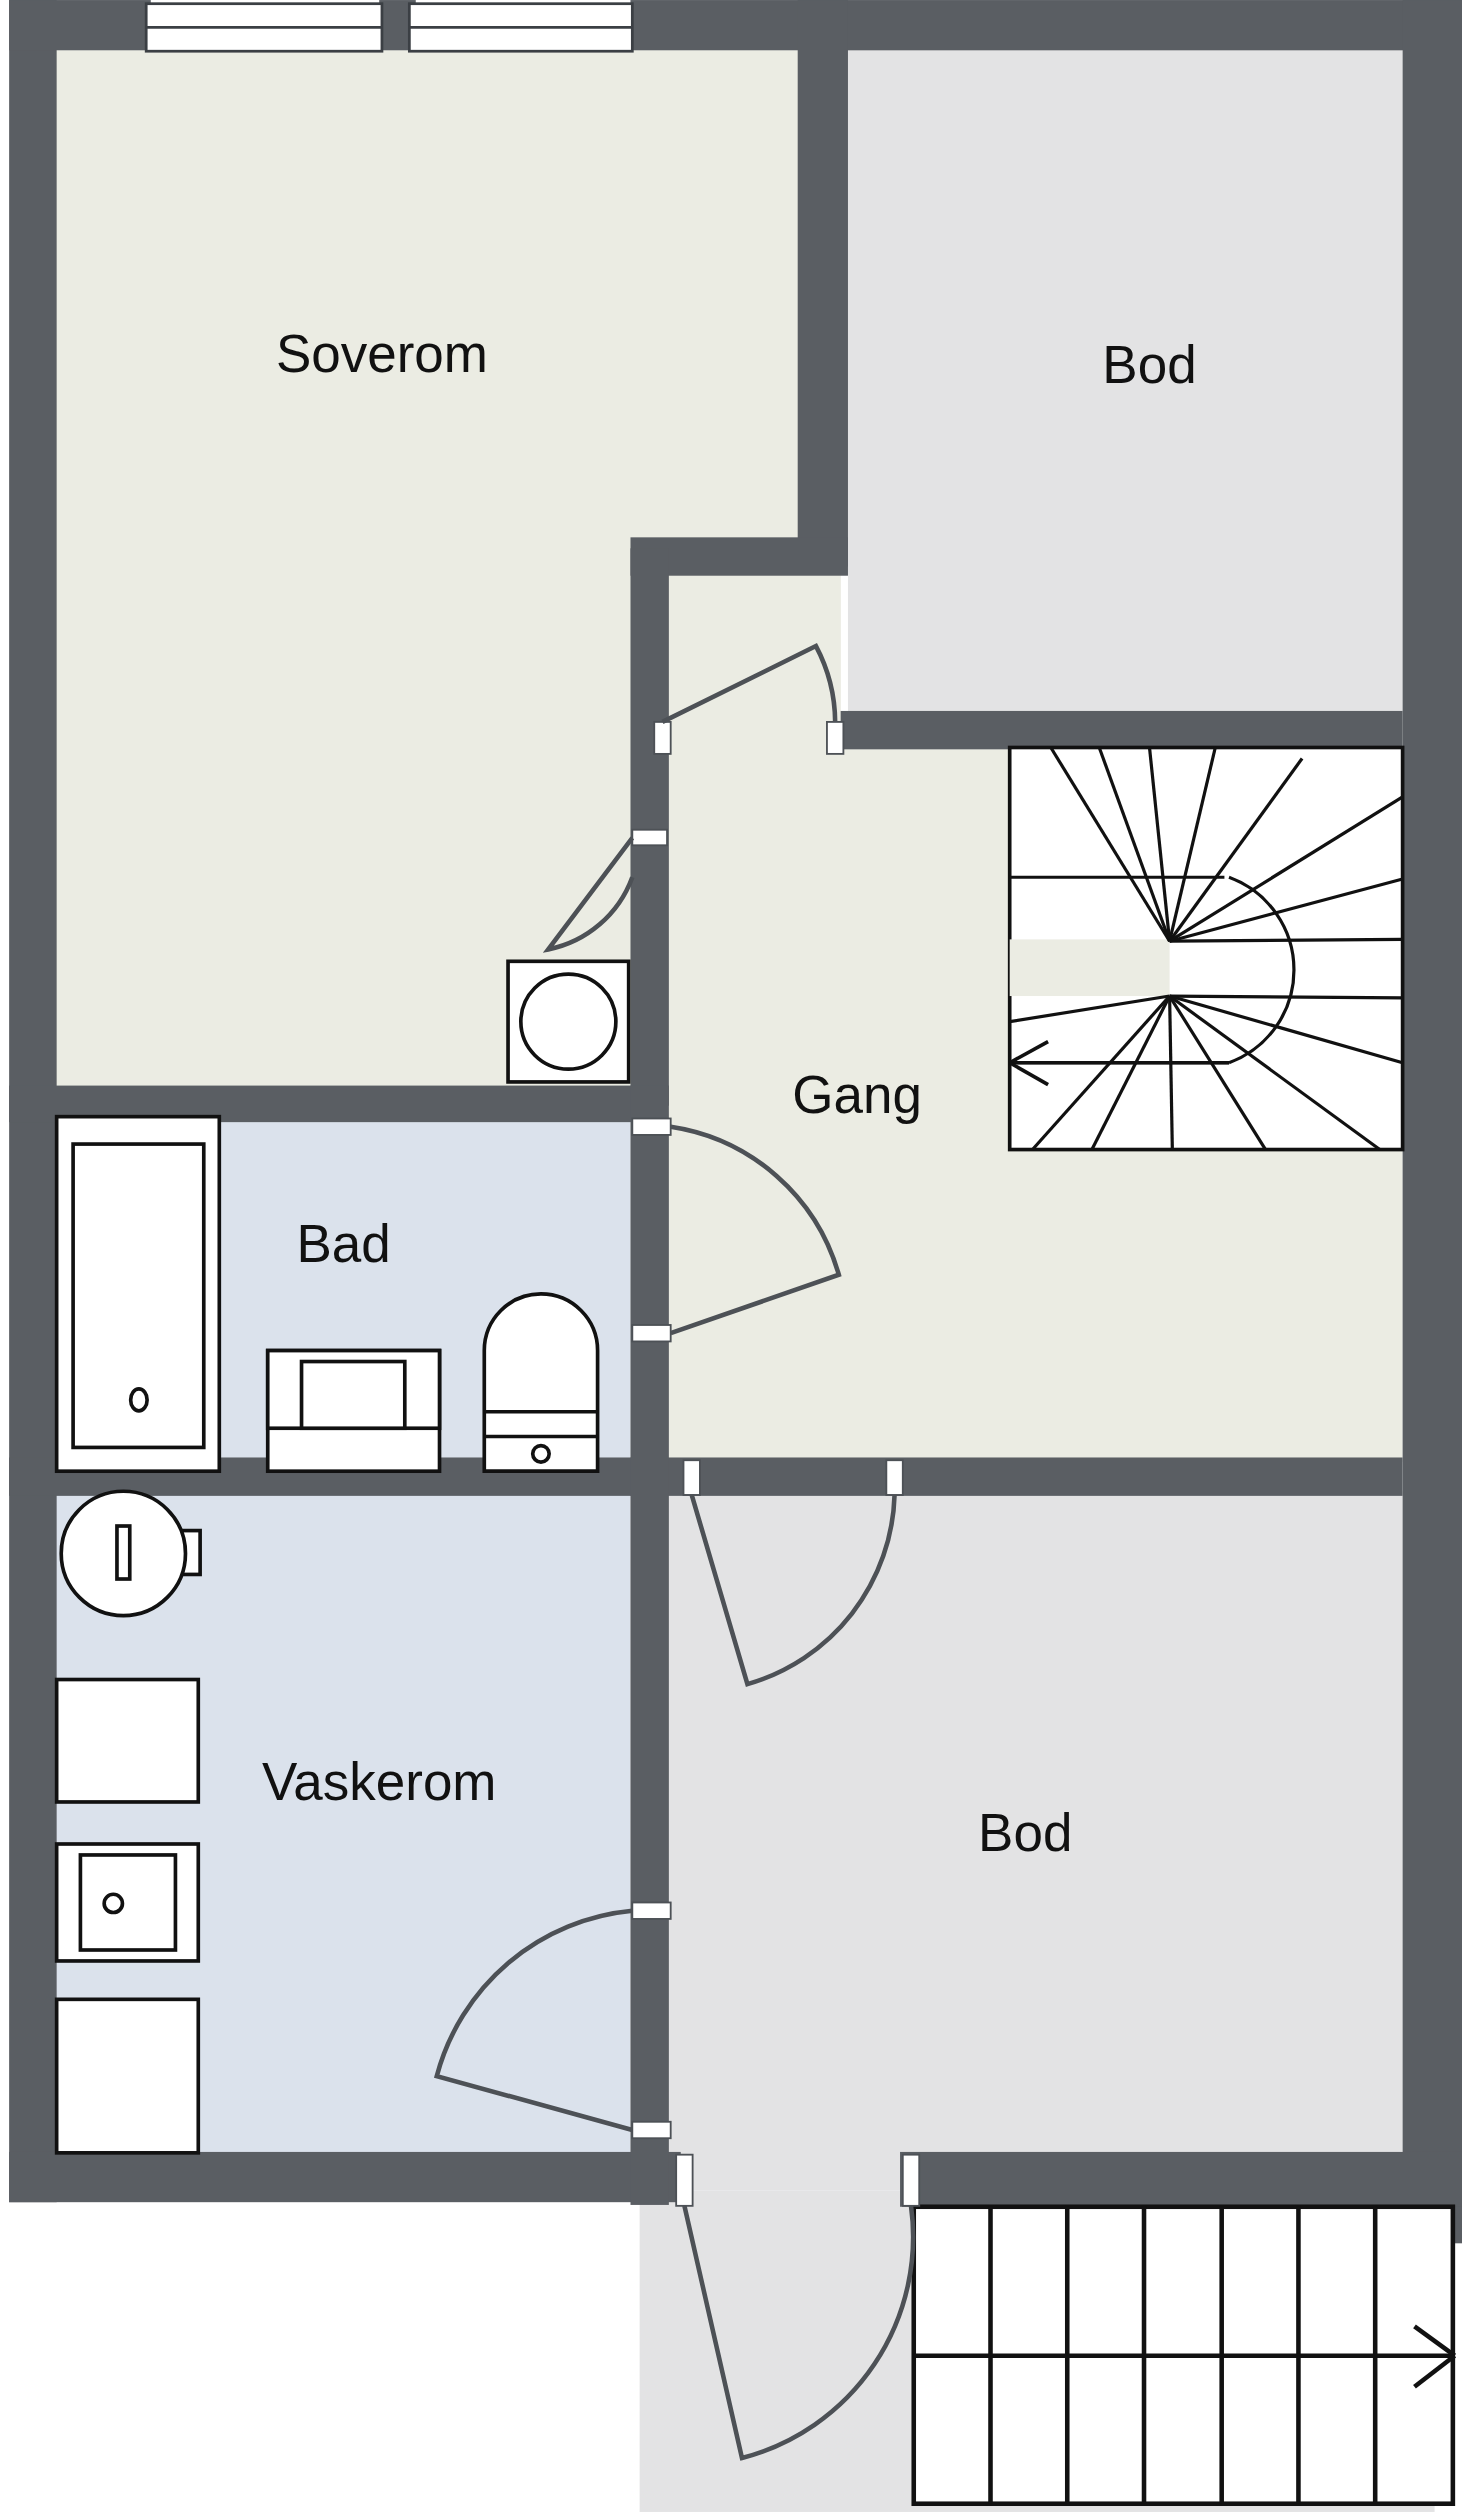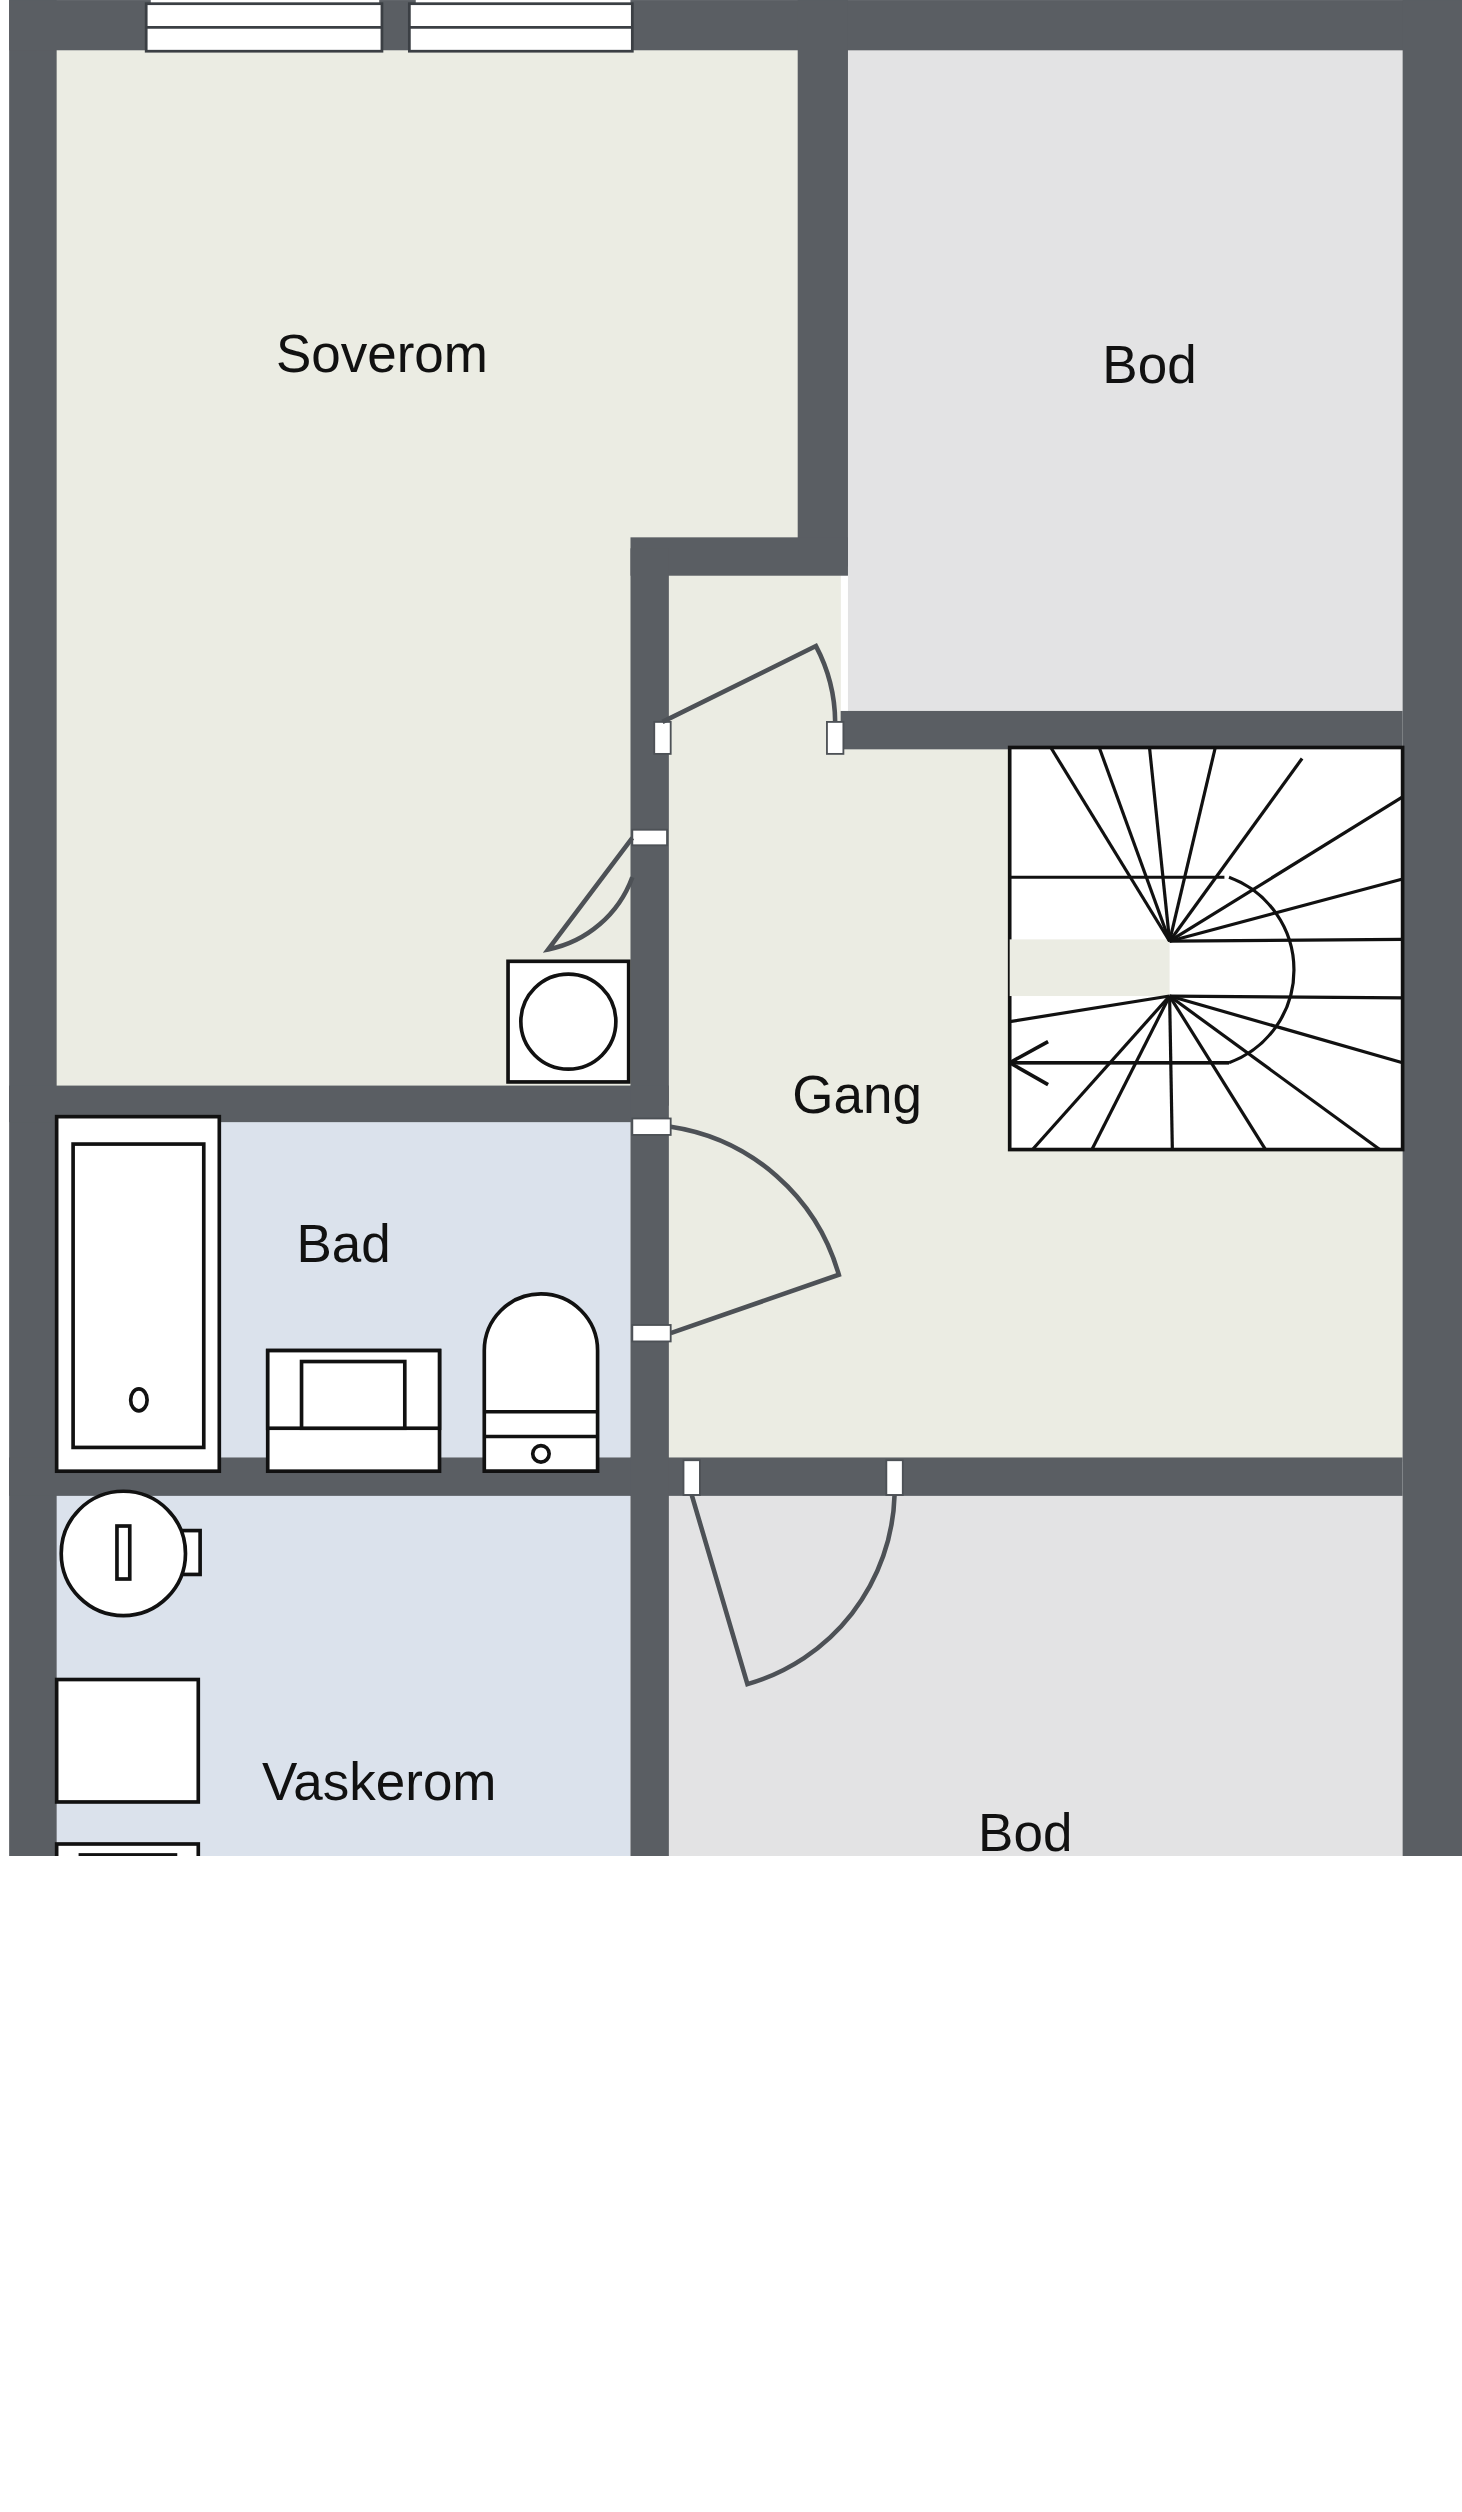--- a/index.html
+++ b/index.html
@@ -5,21 +5,21 @@
 <style>
   html, body {
     margin: 0;
     padding: 0;
     background: #ffffff;
     font-family: "Liberation Sans", sans-serif;
   }
   #plan-wrap {
     position: relative;
     width: 1462px;
-    height: 1856px;
+    height: 2512px;
     background: #ffffff;
     overflow: hidden;
   }
   #plan-svg {
     position: absolute;
     top: 0; left: 0;
     width: 1462px;
     height: 2512px;
     display: block;
   }

